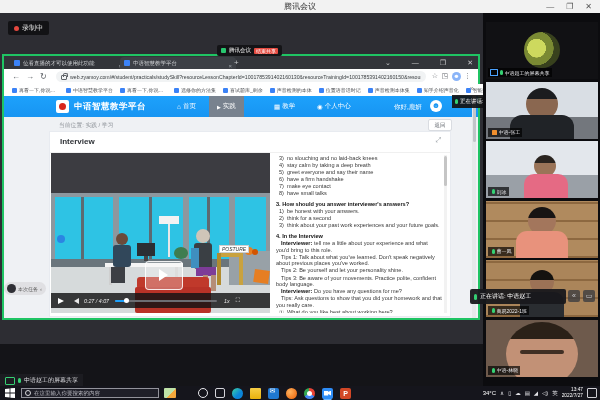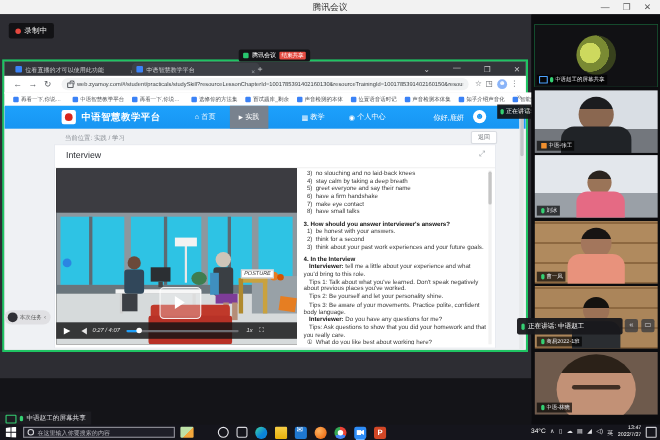--- a/index.html
+++ b/index.html
@@ -72,21 +72,21 @@
   #pavatar{left:426px;top:4px;width:12px;height:12px;border-radius:50%;background:#fff;color:#1795f2;font-size:8px;line-height:12px;text-align:center;}
 
   #crumbrow{left:0;top:21px;width:474px;height:14px;}
   #crumb{left:55px;top:4px;font-size:5.8px;color:#8b9096;}
   #backbtn{left:424px;top:2px;width:22px;height:10px;background:#fff;border:1px solid #d9dce1;border-radius:2px;font-size:5.5px;color:#6b7076;text-align:center;line-height:10px;}
   #pagescroll{left:468px;top:0px;width:4px;height:222px;background:#e6e8ea;}
   #pagescroll .thumb{position:absolute;left:0.5px;top:2px;width:3px;height:44px;border-radius:2px;background:#c2c5c9;}
 
   
   #card{left:45px;top:35px;width:402px;height:186px;background:#fff;border:1px solid #e8ebf0;box-sizing:border-box;}
-  #lessontitle{left:10px;top:5px;font-size:8px;font-weight:normal;color:#2f3237;}
+  #lessontitle{left:10px;top:5px;font-size:8px;font-weight:bold;color:#2f3237;}
   #expandico{right:9px;top:4px;font-size:7px;color:#9aa0a6;}
   #carddivider{left:0;top:20px;width:400px;height:1px;background:#f0f0f0;}
 
   
   #video{left:1px;top:21px;width:219px;height:160px;background:#000;overflow:hidden;}
   #letterbox{left:0;top:0;width:219px;height:40px;background:#3c3c41;}
   #scene{left:0;top:40px;width:219px;height:120px;}
   #caption-posture{left:168px;top:92px;background:#fff;border:1px solid #cfcfcf;padding:0px 2px;font-size:5px;color:#333;font-style:italic;z-index:5;}
   #playoverlay{left:94px;top:108px;width:36px;height:27px;border:1.5px solid rgba(255,255,255,.85);background:rgba(255,255,255,.28);border-radius:4px;z-index:5;}
   #playoverlay::after{content:"";position:absolute;left:13px;top:7px;border:6px solid transparent;border-left:9px solid #fff;}

